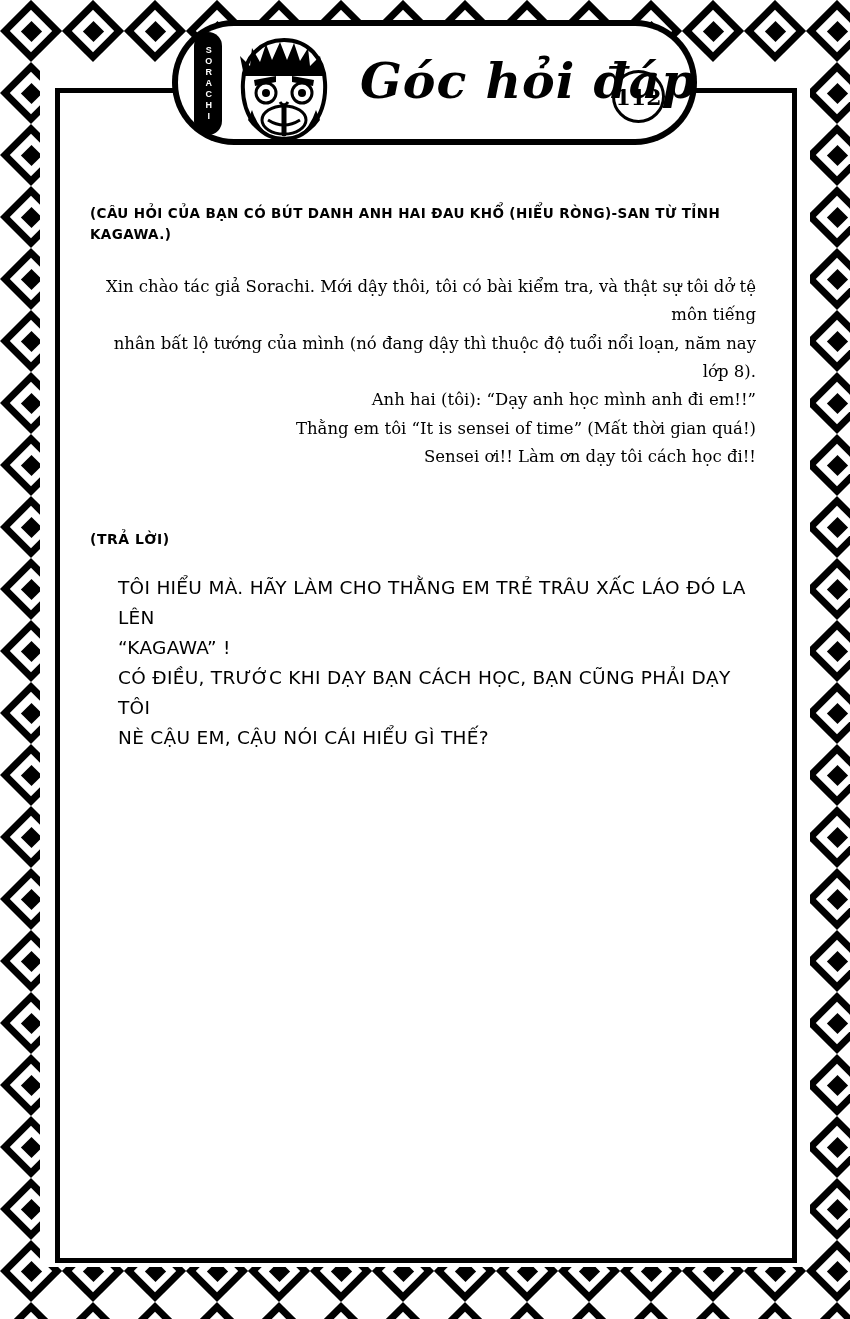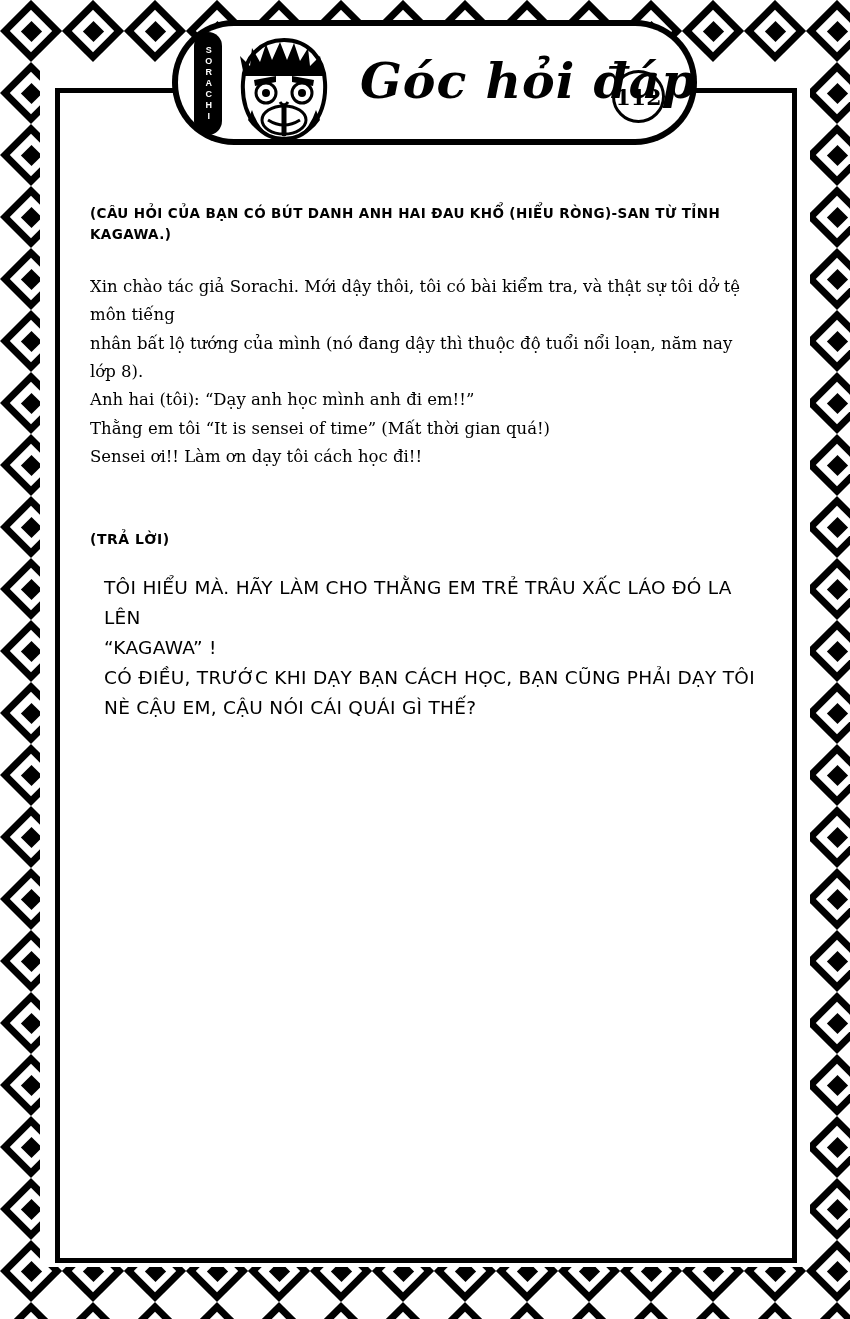--- a/index.html
+++ b/index.html
@@ -169,33 +169,34 @@
     line-height: 1.55;
     letter-spacing: 0.4px;
     color: #000;
     margin-bottom: 28px;
   }
   .q-body {
     font-family: "DejaVu Serif", serif;
     font-size: 16.5px;
     line-height: 1.72;
     color: #000;
+    text-align: right;
   }
   .q-body p { margin: 0; }
   .answer-label {
     margin-top: 60px;
     font-family: "DejaVu Sans", sans-serif;
     font-weight: bold;
     font-size: 14px;
     letter-spacing: 0.5px;
     color: #000;
   }
   .answer-body {
     margin-top: 26px;
-    margin-left: 14px;
+    margin-left: 28px;
     font-family: "DejaVu Sans", sans-serif;
     font-size: 18.5px;
     line-height: 1.62;
     letter-spacing: 0.3px;
     color: #000;
   }
   .answer-body p { margin: 0; }
 </style>
 </head>
 <body>
@@ -605,21 +606,21 @@
         <p>Thằng em tôi “It is sensei of time” (Mất thời gian quá!)</p>
         <p>Sensei ơi!! Làm ơn dạy tôi cách học đi!!</p>
       </div>
 
       <div class="answer-label">(TRẢ LỜI)</div>
 
       <div class="answer-body">
         <p>TÔI HIỂU MÀ. HÃY LÀM CHO THẰNG EM TRẺ TRÂU XẤC LÁO ĐÓ LA LÊN</p>
         <p>“KAGAWA” !</p>
         <p>CÓ ĐIỀU, TRƯỚC KHI DẠY BẠN CÁCH HỌC, BẠN CŨNG PHẢI DẠY TÔI</p>
-        <p>NÈ CẬU EM, CẬU NÓI CÁI QUÁI GÌ THẾ?</p>
+        <p>NÈ CẬU EM, CẬU NÓI CÁI HIỂU GÌ THẾ?</p>
       </div>
 
     </div>
   </div>
 
   <div class="header-capsule">
     <div class="capsule-inner">
 
       <div class="sorachi-tab">
         <span style="writing-mode: vertical-rl; text-orientation: upright;">SORACHI</span>

